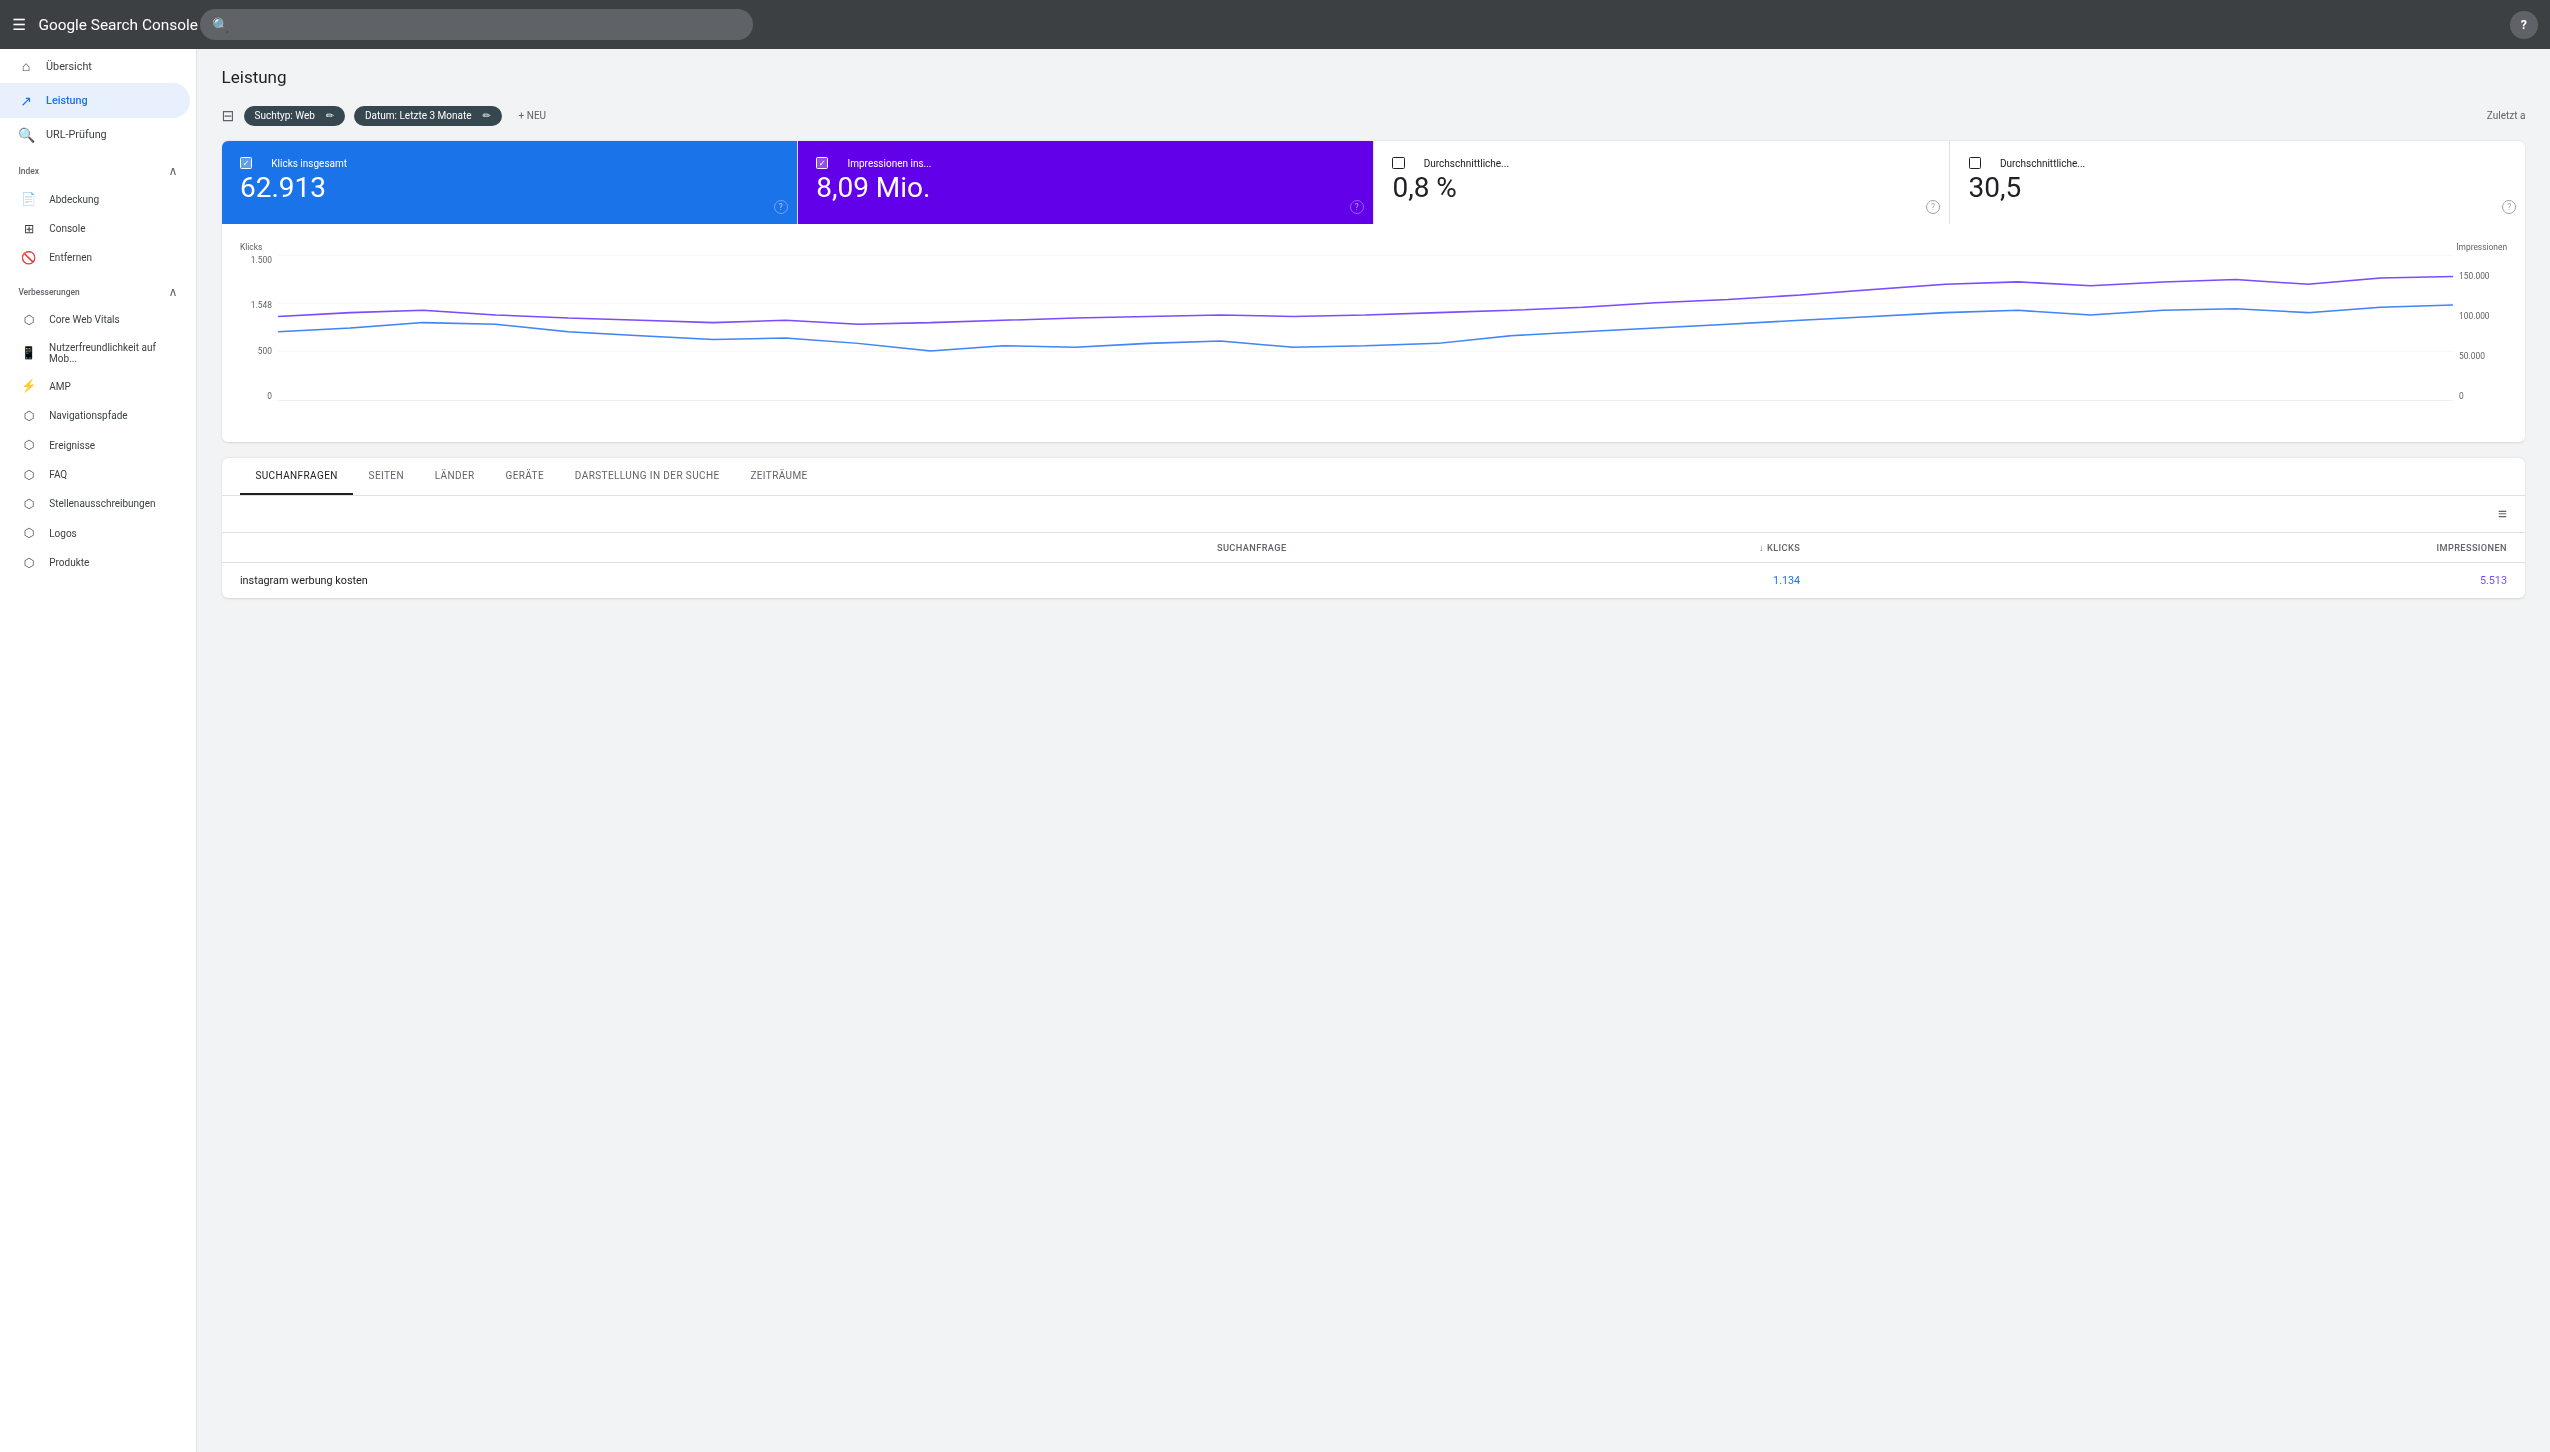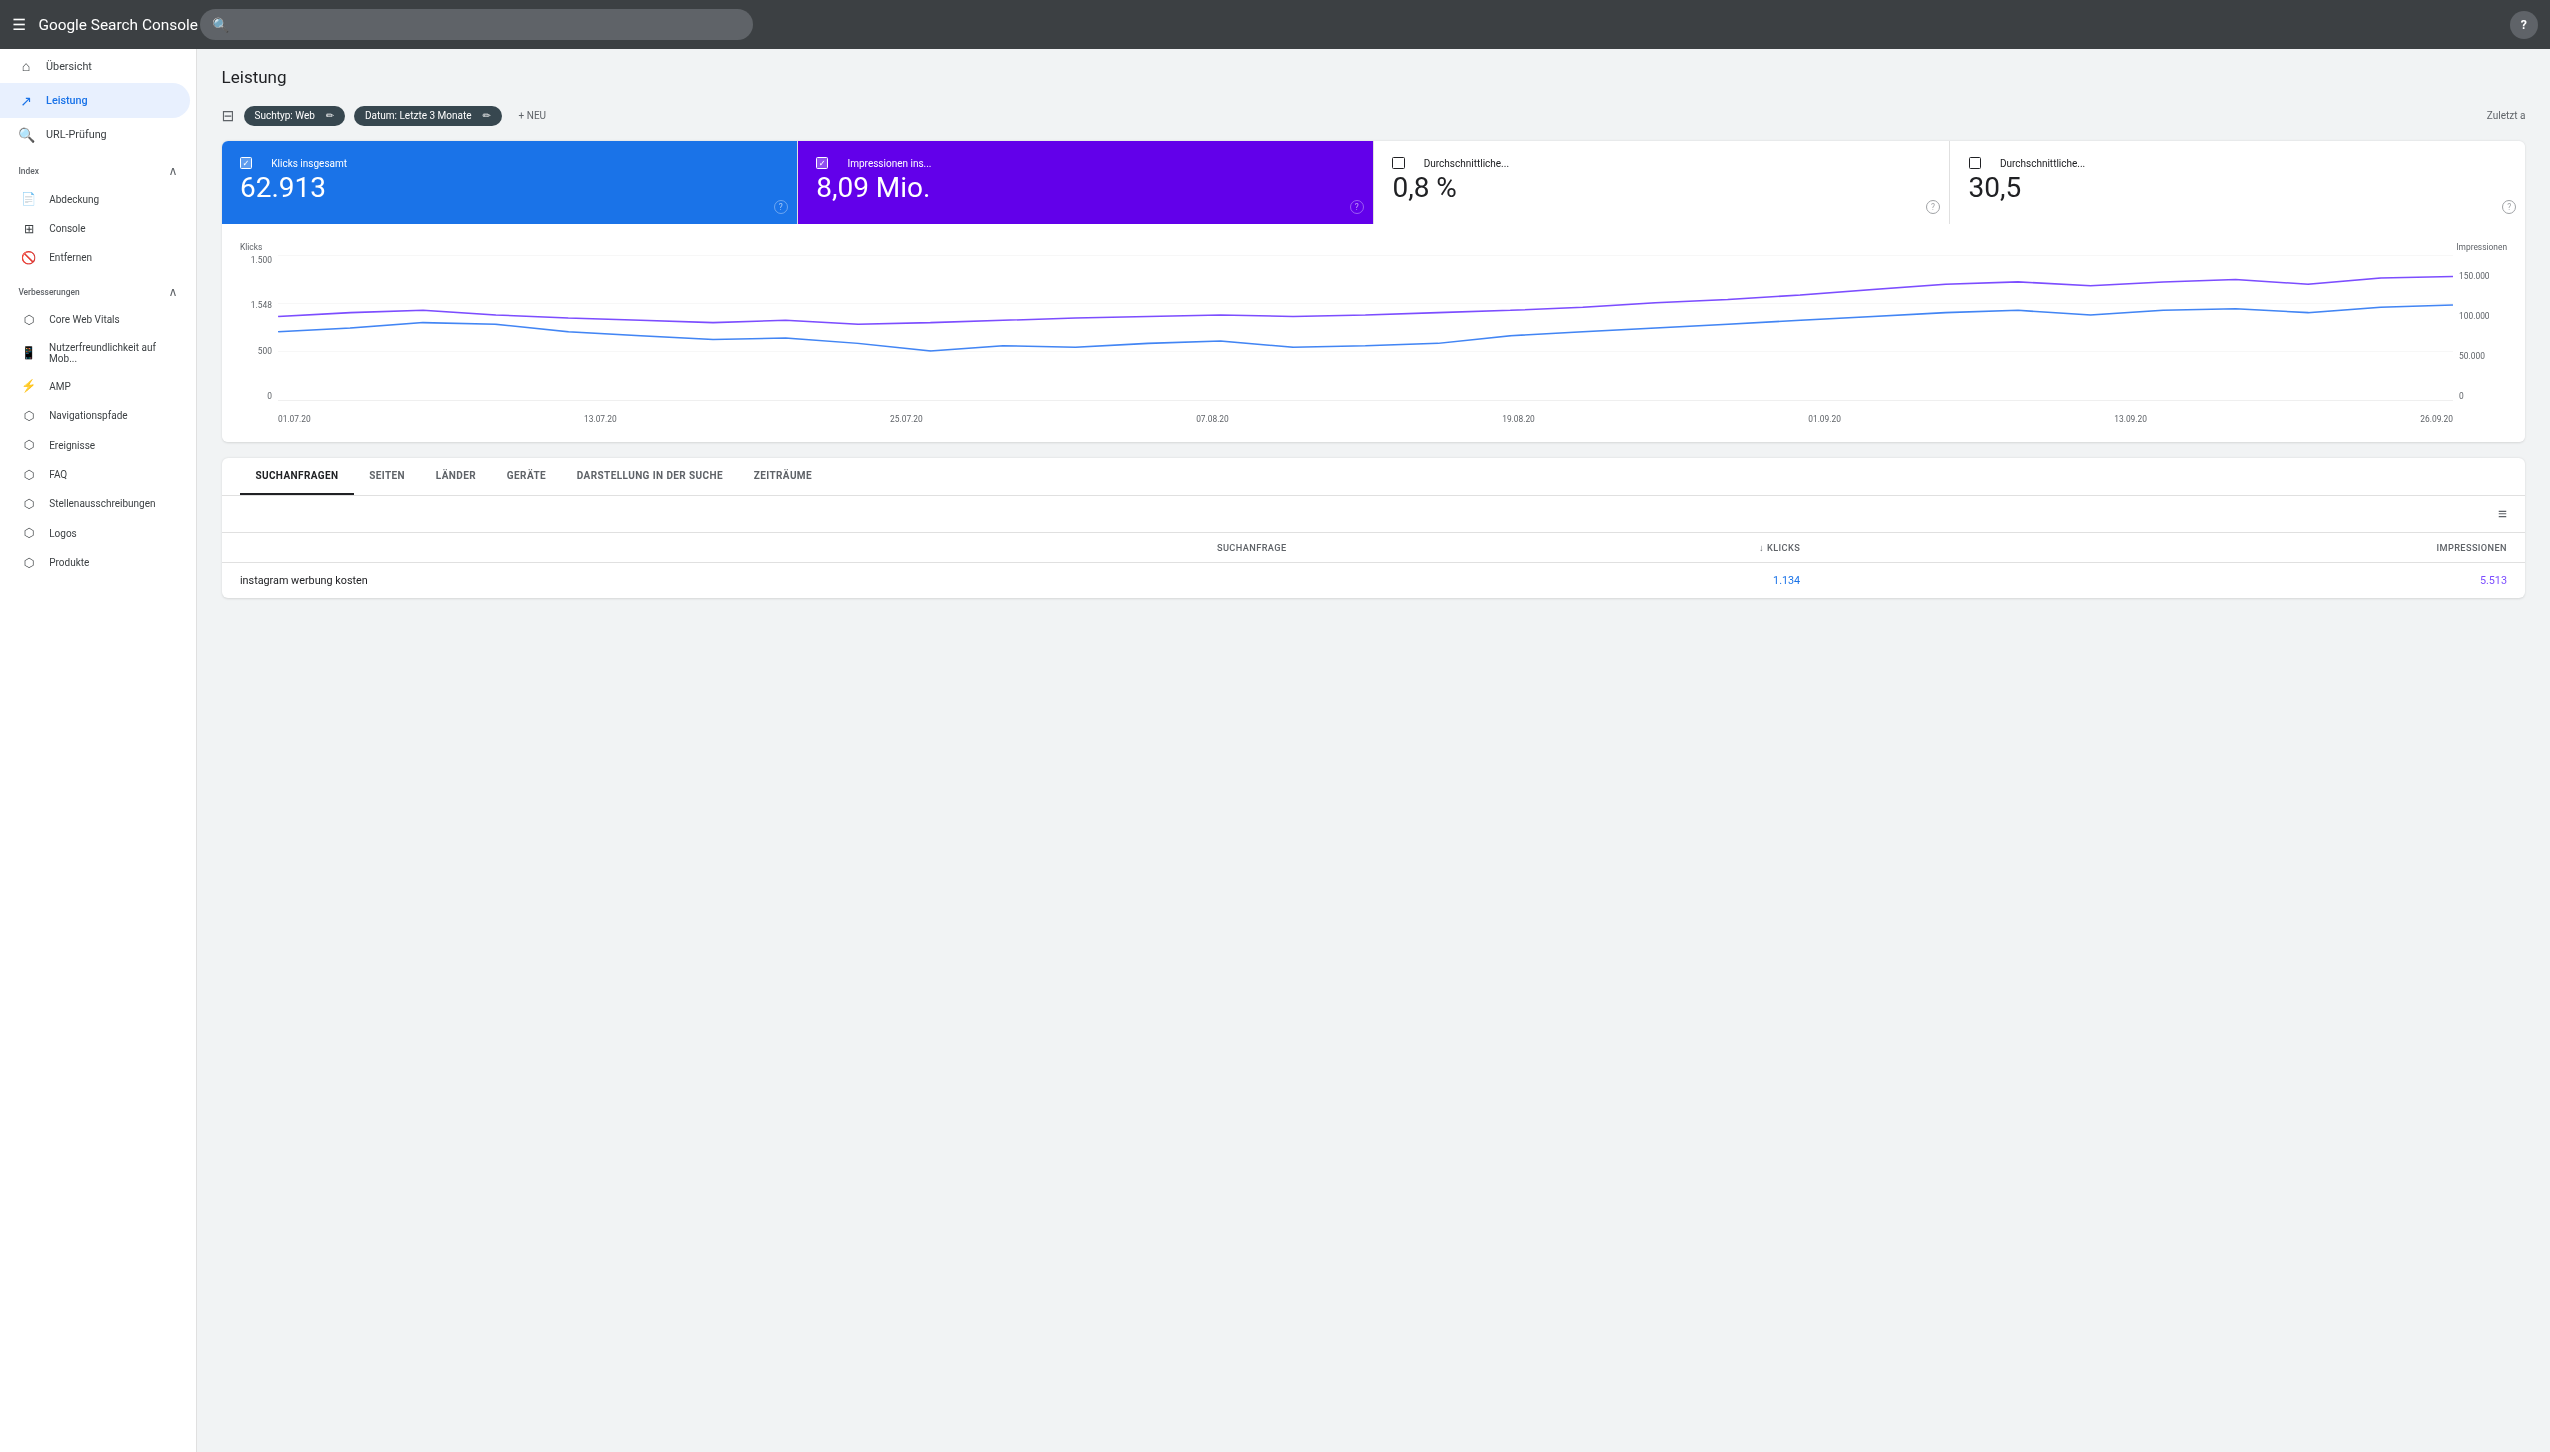--- a/index.html
+++ b/index.html
@@ -329,21 +329,21 @@
       margin-top: 15.4px;
     }
     .tabs-row {
       display: flex;
       border-bottom: 0.8px solid #e0e0e0;
       padding: 0 18.4px;
     }
     .tab-item {
       padding: 12.3px 15.4px;
       font-size: 10px;
-      font-weight: 700;
+      font-weight: 400;
       color: #5f6368;
       cursor: pointer;
       border-bottom: 2.3px solid transparent;
       margin-bottom: -0.8px;
       text-transform: uppercase;
       letter-spacing: 0.4px;
       text-align: right;
     }
     .tab-item.active { color: #202124; border-bottom-color: #202124; }
 
@@ -566,30 +566,20 @@
               <polyline fill="none" stroke="#4285f4" stroke-width="2" points="0,100 30,95 60,88 90,90 120,100 150,105 180,110 210,108 240,115 270,125 300,118 330,120 360,115 390,112 420,120 450,118 480,115 510,105 540,100 570,95 600,90 630,85 660,80 690,75 720,72 750,78 780,72 810,70 840,75 870,68 900,65"></polyline>
 
               <polyline fill="none" stroke="#7c4dff" stroke-width="2" points="0,80 30,75 60,72 90,78 120,82 150,85 180,88 210,85 240,90 270,88 300,85 330,82 360,80 390,78 420,80 450,78 480,75 510,72 540,68 570,62 600,58 630,52 660,45 690,38 720,35 750,40 780,35 810,32 840,38 870,30 900,28"></polyline>
             </svg>
           </div>
           <div class="chart-y-right">
             <span>150.000</span>
             <span>100.000</span>
             <span>50.000</span>
             <span>0</span>
-          </div>
-          <div class="chart-x-labels">
-            <span>01.07.20</span>
-            <span>13.07.20</span>
-            <span>25.07.20</span>
-            <span>07.08.20</span>
-            <span>19.08.20</span>
-            <span>01.09.20</span>
-            <span>13.09.20</span>
-            <span>26.09.20</span>
           </div>
         </div>
       </div>
     </div>
 
     <div class="table-section">
 
       <div class="tabs-row">
         <div class="tab-item active">SUCHANFRAGEN</div>
         <div class="tab-item">SEITEN</div>

